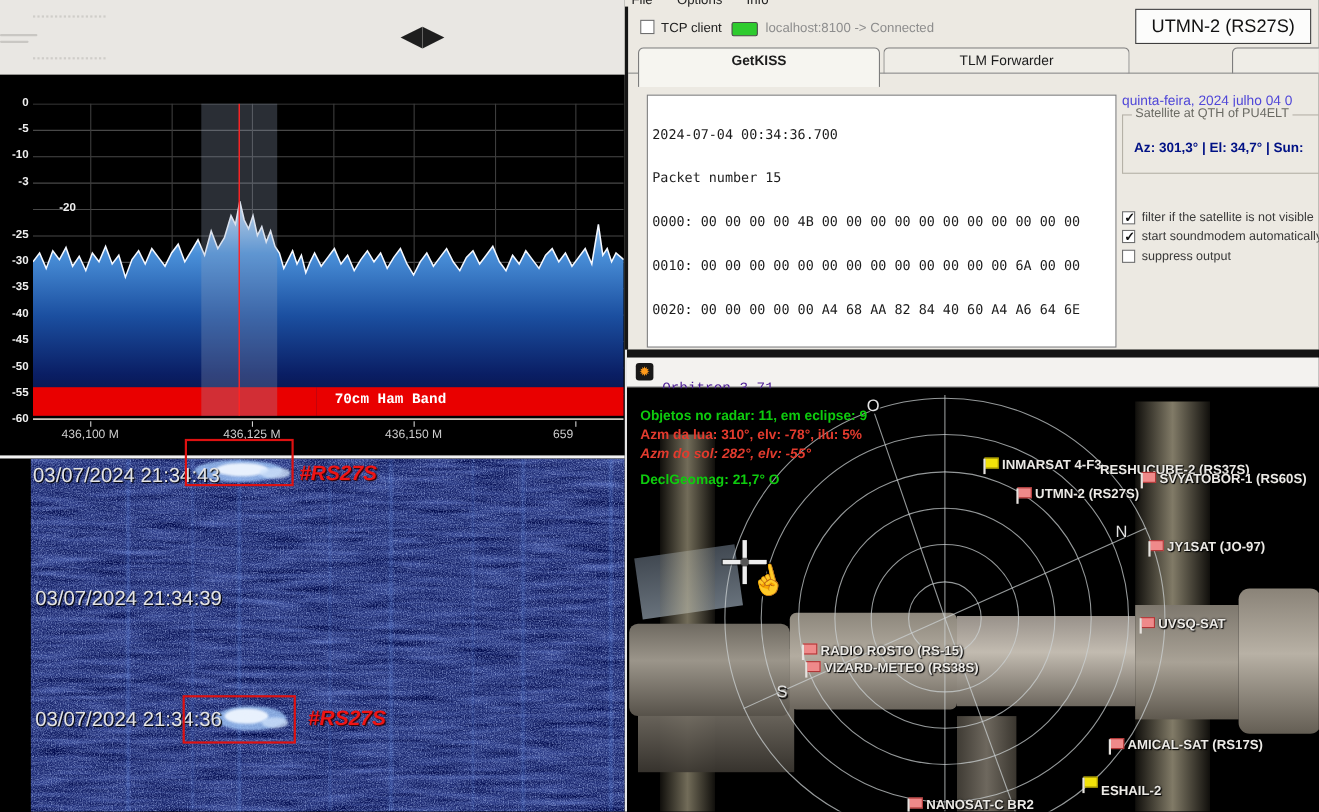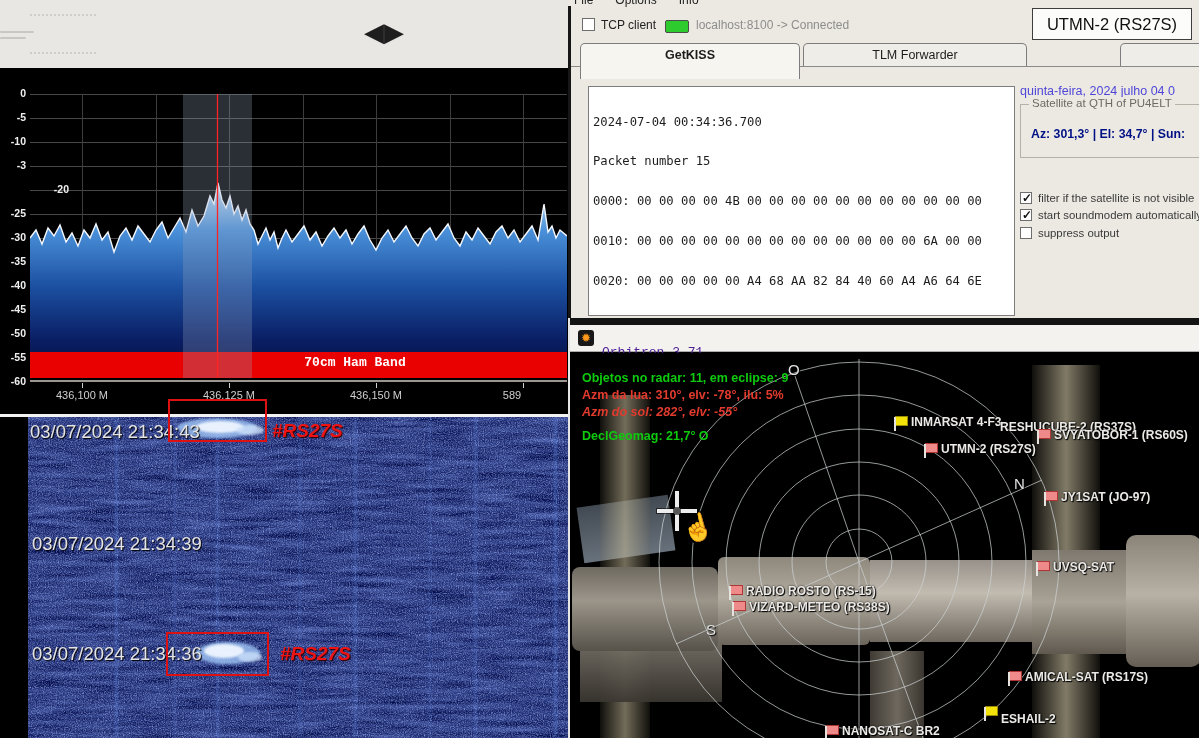--- a/index.html
+++ b/index.html
@@ -125,21 +125,21 @@
     <div class="abs db-label" style="left:0;top:283px;">-55</div>
     <div class="abs db-label" style="left:0;top:307px;">-60</div>
     <div id="band-label" class="abs" style="left:250px;top:287px;width:210px;">70cm Ham Band</div>
     <div class="abs ft-tick" style="left:82px;top:315px;"></div>
     <div class="abs ft-tick" style="left:229px;top:315px;"></div>
     <div class="abs ft-tick" style="left:376px;top:315px;"></div>
     <div class="abs ft-tick" style="left:523px;top:315px;"></div>
     <div class="abs ft-label" style="left:47px;top:321px;width:70px;">436,100 M</div>
     <div class="abs ft-label" style="left:194px;top:321px;width:70px;">436,125 M</div>
     <div class="abs ft-label" style="left:341px;top:321px;width:70px;">436,150 M</div>
-    <div class="abs ft-label" style="left:492px;top:321px;width:40px;">589</div>
+    <div class="abs ft-label" style="left:492px;top:321px;width:40px;">659</div>
   </div>
 
   <div id="wf-sep" class="abs"></div>
 
   <div id="waterfall" class="abs">
     <svg class="abs" style="left:28px;top:0;" width="540" height="321" viewBox="0 0 540 321">
       <defs>
         <filter id="wfn1" x="0" y="0" width="100%" height="100%">
           <feTurbulence type="fractalNoise" baseFrequency="0.85" numOctaves="2" seed="11" stitchTiles="stitch"></feTurbulence>
           <feColorMatrix type="matrix" values="0 0 0 0 0.5  0 0 0 0 0.62  0 0 0 0 1  0.95 0.95 0.95 0 -1.2"></feColorMatrix>

